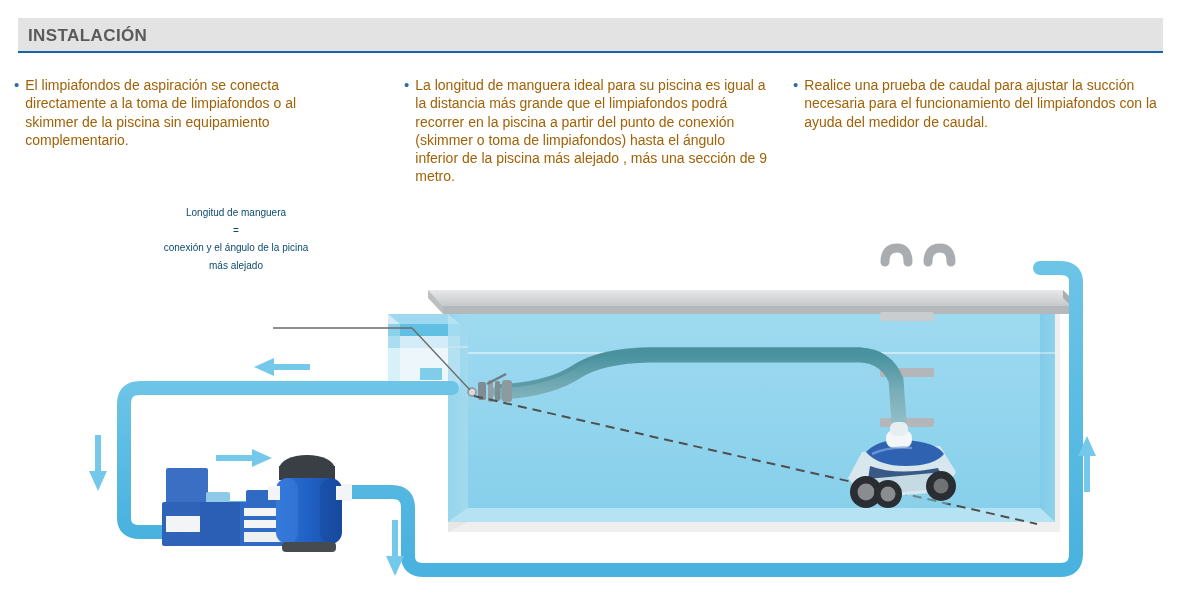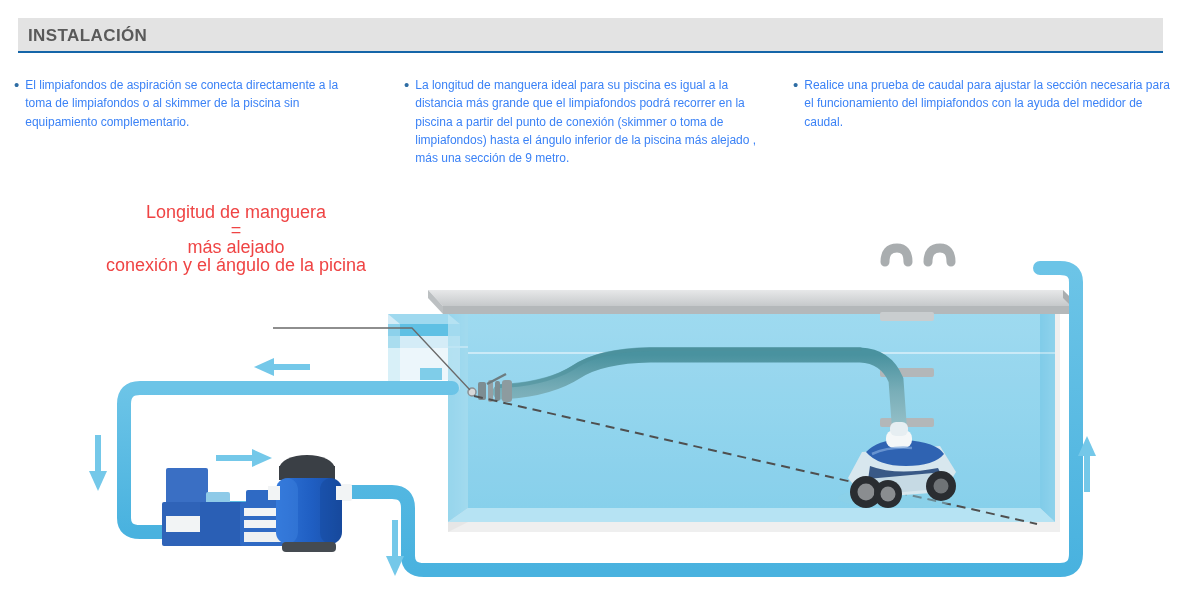--- a/index.html
+++ b/index.html
@@ -30,27 +30,27 @@
   .col-1{left:14px;width:330px;}
   .col-2{left:404px;width:365px;}
   .col-3{left:793px;width:385px;}
 
   .bullet-row{display:flex;align-items:flex-start;}
   .bullet-dot{
     color:#2e6da4;font-size:15px;line-height:17px;
     margin-right:6px;flex:0 0 auto;
   }
   .bullet-text{
-    color:#3b82f6;font-size:12px;line-height:18.3px;
+    color:#a16207;font-size:14px;line-height:18.3px;
   }
 
   
   .caption{
     position:absolute;left:88px;top:204px;width:296px;
-    text-align:center;color:#ef4444;font-size:18px;line-height:17.5px;
+    text-align:center;color:#0c4a6e;font-size:10px;line-height:17.5px;
   }
   .caption .eq{letter-spacing:0;}
 
   
   .diagram{position:absolute;left:0;top:240px;width:1187px;height:373px;}
 </style>
 </head>
 <body>
 
 <div id="root">
@@ -68,29 +68,29 @@
   <div class="col col-2">
     <div class="bullet-row">
       <span class="bullet-dot">•</span>
       <span class="bullet-text">La longitud de manguera ideal para su piscina es igual a la distancia más grande que el limpiafondos podrá recorrer en la piscina a partir del punto de conexión (skimmer o toma de limpiafondos) hasta el ángulo inferior de la piscina más alejado , más una sección de 9 metro.</span>
     </div>
   </div>
 
   <div class="col col-3">
     <div class="bullet-row">
       <span class="bullet-dot">•</span>
-      <span class="bullet-text">Realice una prueba de caudal para ajustar la sección necesaria para el funcionamiento del limpiafondos con la ayuda del medidor de caudal.</span>
+      <span class="bullet-text">Realice una prueba de caudal para ajustar la succión necesaria para el funcionamiento del limpiafondos con la ayuda del medidor de caudal.</span>
     </div>
   </div>
 
   <div class="caption">
     <div>Longitud de manguera</div>
     <div class="eq">=</div>
+    <div>conexión y el ángulo de la picina</div>
     <div>más alejado</div>
-    <div>conexión y el ángulo de la picina</div>
   </div>
 
   <svg class="diagram" viewBox="0 0 1187 373">
     <defs>
       <linearGradient id="gWaterTop" x1="0" y1="0" x2="0" y2="1">
         <stop offset="0" stop-color="#bfe6f4"></stop>
         <stop offset="1" stop-color="#8ed3ec"></stop>
       </linearGradient>
       <linearGradient id="gWaterBack" x1="0" y1="0" x2="0" y2="1">
         <stop offset="0" stop-color="#9ad9ef"></stop>

